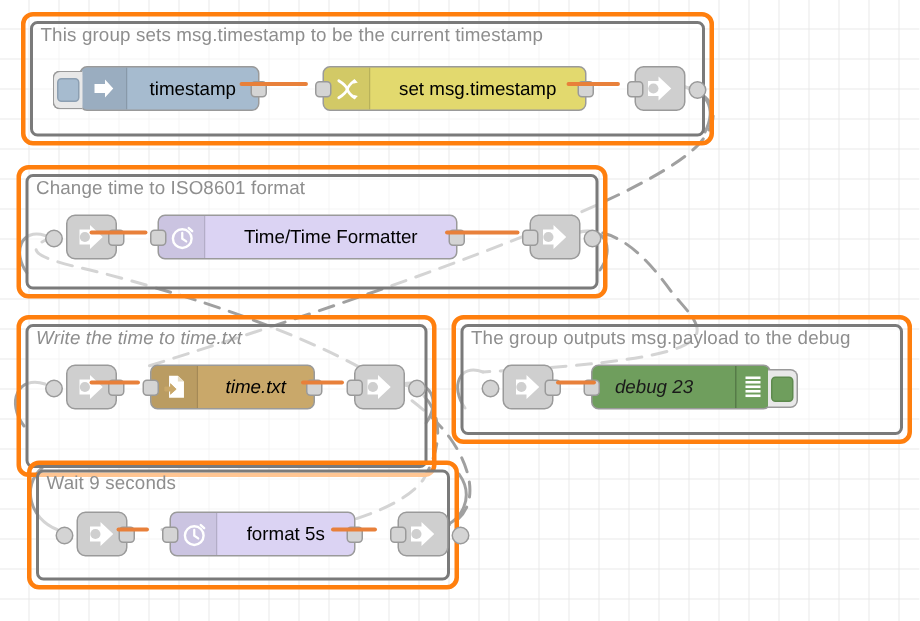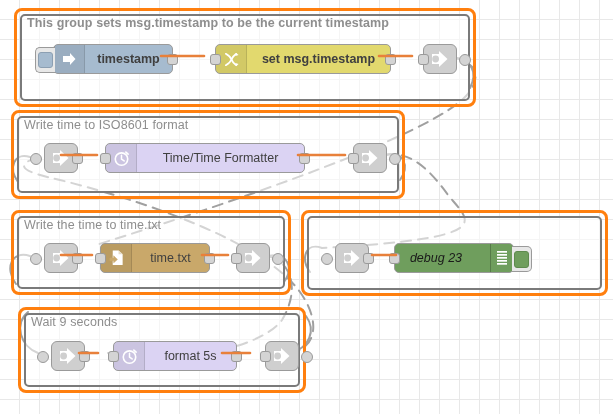--- a/index.html
+++ b/index.html
@@ -61,21 +61,21 @@
     border-right: 1px solid rgba(0,0,0,0.12);
     border-radius: 4px 0 0 4px;
     background: rgba(0,0,0,0.07);
     display: flex; align-items: center; justify-content: center;
     flex: 0 0 30px;
   }
   .node .label {
     flex: 1;
     text-align: center;
     font-size: 12.5px;
-    color: #404040;
+    color: #000000;
     padding: 0 8px;
     white-space: nowrap;
     overflow: hidden;
   }
   .node.inject { background: #a6bbcf; }
   .node.change { background: #e2d96e; }
   .node.datetime { background: #dbd3f3; }
   .node.delay { background: #dbd3f3; }
   .node.file { background: #c9a86a; }
   .node.debug { background: #6f9e5d; }
@@ -173,21 +173,21 @@
       <path d="M30,157 C14,152 8,168 18,182"></path>
       <path d="M30,256 C12,250 4,268 16,284"></path>
       <path d="M322,248 C306,242 300,258 310,272"></path>
       <path d="M38,353 C20,346 14,324 28,312"></path>
       <path d="M290,353 C310,348 316,330 306,316"></path>
       <path d="M385,155 C404,150 410,166 400,180"></path>
       <path d="M268,256 C288,252 294,268 284,282"></path>
     </g>
   </svg>
 
-  <div class="group" style="left:14px; top:8px; width:462px; height:99px;font-weight:bold;">
+  <div class="group" style="left:14px; top:8px; width:462px; height:89px;">
     <div class="group-inner"></div>
     <div class="group-label">This group sets msg.timestamp to be the current timestamp</div>
 
     <div class="node inject" style="left:36px; top:33px; width:120px;">
       <div class="inject-btn">
         <div class="knob"></div>
       </div>
       <div class="icon-box">
         <svg width="16" height="16" viewBox="0 0 16 16" aria-hidden="true">
           <path d="M2 5 H9 V2 L14.5 8 L9 14 V11 H2 Z" fill="#ffffff"></path>
@@ -220,21 +220,21 @@
           <circle cx="5.6" cy="9" r="3.4" fill="#cfcfcf"></circle>
         </svg>
       </div>
       <div class="port in"></div>
       <div class="port round out" style="right:-15px;"></div>
     </div>
   </div>
 
   <div class="group" style="left:11px; top:110px; width:394px; height:89px;">
     <div class="group-inner"></div>
-    <div class="group-label">Write time to ISO8601 format</div>
+    <div class="group-label">Change time to ISO8601 format</div>
 
     <div class="node link" style="left:30px; top:30px;">
       <div class="icon-box">
         <svg width="20" height="18" viewBox="0 0 20 18" aria-hidden="true">
           <path d="M2 4 H9 V1 L17.5 9 L9 17 V14 H2 Z" fill="#ffffff"></path>
           <circle cx="5.6" cy="9" r="3.4" fill="#cfcfcf"></circle>
         </svg>
       </div>
       <div class="port round in" style="left:-15px;"></div>
       <div class="port out"></div>
@@ -258,21 +258,21 @@
         <svg width="20" height="18" viewBox="0 0 20 18" aria-hidden="true">
           <path d="M2 4 H9 V1 L17.5 9 L9 17 V14 H2 Z" fill="#ffffff"></path>
           <circle cx="5.6" cy="9" r="3.4" fill="#cfcfcf"></circle>
         </svg>
       </div>
       <div class="port in"></div>
       <div class="port round out" style="right:-15px;"></div>
     </div>
   </div>
 
-  <div class="group" style="left:11px; top:210px; width:280px; height:85px;">
+  <div class="group" style="left:11px; top:210px; width:280px; height:108px;font-style:italic;">
     <div class="group-inner"></div>
     <div class="group-label">Write the time to time.txt</div>
 
     <div class="node link" style="left:30px; top:30px;">
       <div class="icon-box">
         <svg width="20" height="18" viewBox="0 0 20 18" aria-hidden="true">
           <path d="M2 4 H9 V1 L17.5 9 L9 17 V14 H2 Z" fill="#ffffff"></path>
           <circle cx="5.6" cy="9" r="3.4" fill="#cfcfcf"></circle>
         </svg>
       </div>
@@ -300,20 +300,21 @@
           <circle cx="5.6" cy="9" r="3.4" fill="#cfcfcf"></circle>
         </svg>
       </div>
       <div class="port in"></div>
       <div class="port round out" style="right:-15px;"></div>
     </div>
   </div>
 
   <div class="group" style="left:301px; top:210px; width:307px; height:86px;">
     <div class="group-inner"></div>
+    <div class="group-label">The group outputs msg.payload to the debug</div>
 
     <div class="node link" style="left:31px; top:30px;">
       <div class="icon-box">
         <svg width="20" height="18" viewBox="0 0 20 18" aria-hidden="true">
           <path d="M2 4 H9 V1 L17.5 9 L9 17 V14 H2 Z" fill="#ffffff"></path>
           <circle cx="5.6" cy="9" r="3.4" fill="#cfcfcf"></circle>
         </svg>
       </div>
       <div class="port round in" style="left:-15px;"></div>
       <div class="port out"></div>

